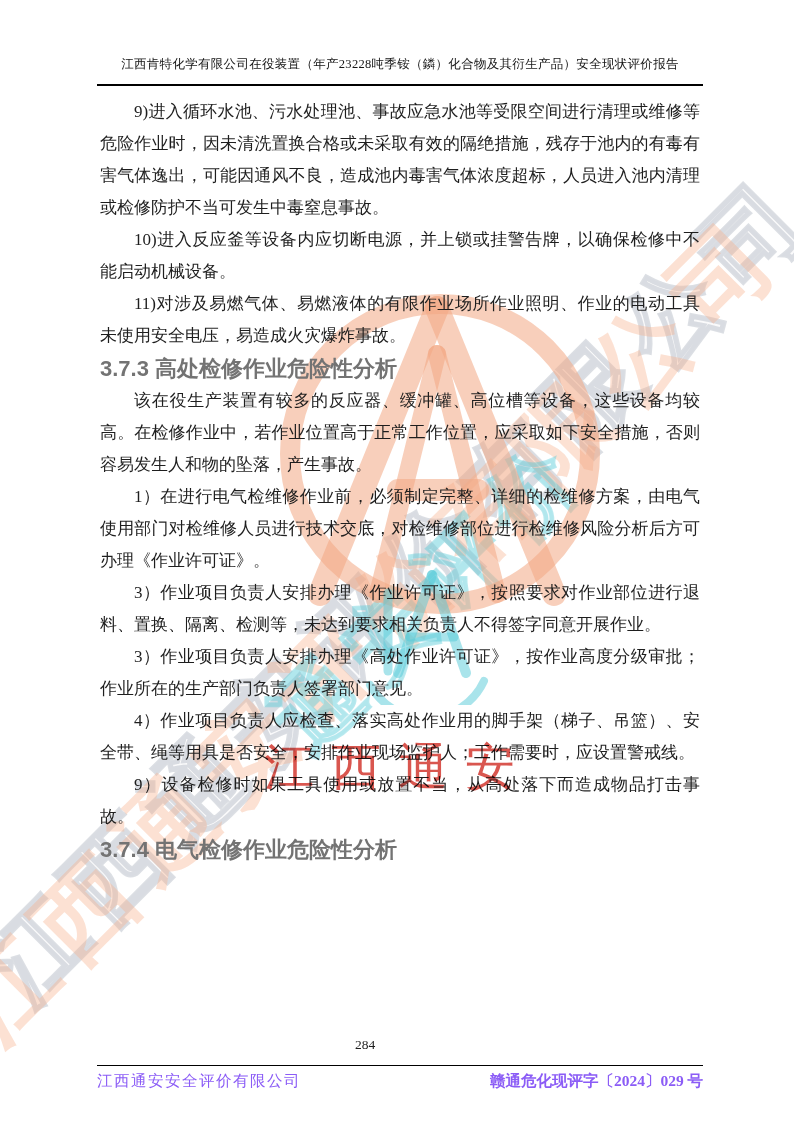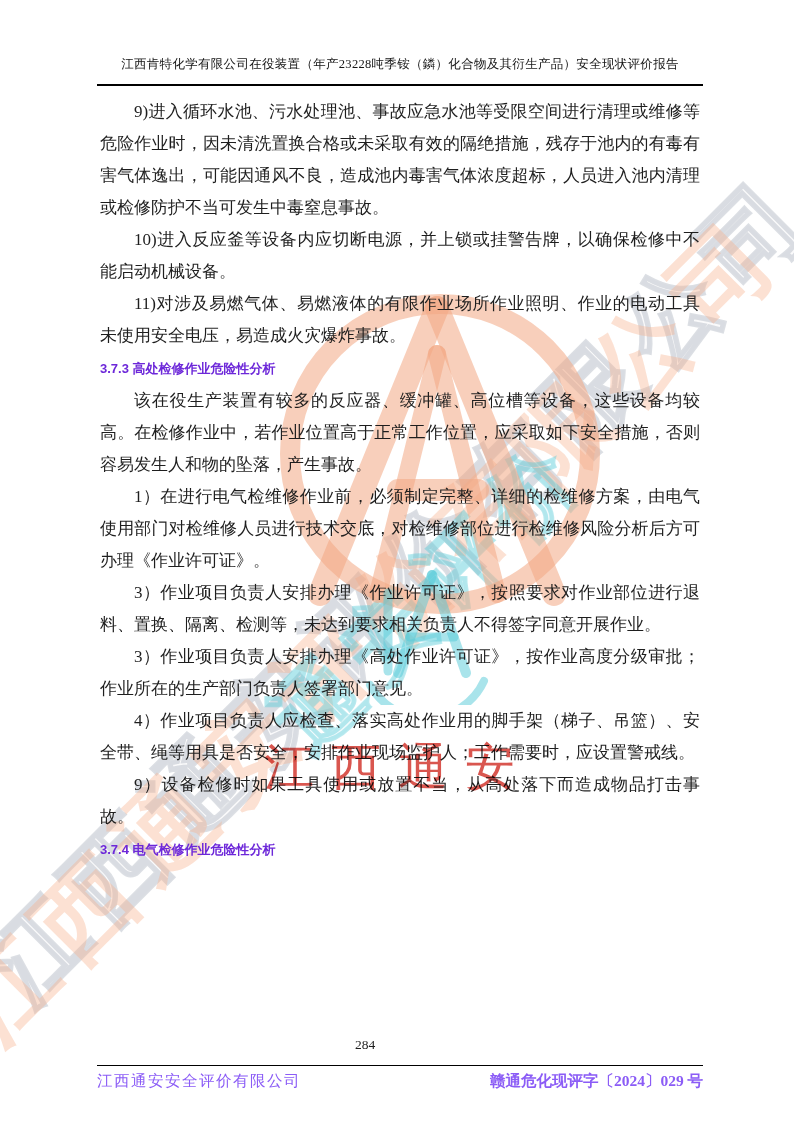--- a/index.html
+++ b/index.html
@@ -15,21 +15,21 @@
   }
   .header-rule{position:absolute;top:84px;left:97px;width:606px;border-top:2px solid #000;}
   
   .content{
     position:absolute;top:96px;left:100px;width:600px;
     font-size:17px;line-height:32px;text-align:justify;z-index:2;
   }
   .para{margin:0;text-indent:34px;}
   .sec{
     margin:0;font-family:"Liberation Sans","DejaVu Sans",sans-serif;
-    font-weight:bold;font-size:13px;line-height:33px;text-indent:0;color:#6d28d9;
+    font-weight:bold;font-size:22px;line-height:33px;text-indent:0;color:#737373;
     text-align:left;
   }
   
   .page-number{position:absolute;top:1037px;left:100px;width:530px;text-align:center;font-size:13.5px;z-index:2;}
   .footer-rule{position:absolute;top:1065px;left:97px;width:606px;border-top:1.5px solid #000;}
   .footer{position:absolute;top:1071px;left:97px;width:606px;font-size:15.5px;z-index:2;}
   .footer-company{float:left;letter-spacing:1.5px;color:#8b5cf6;}
   .footer-docnum{float:right;font-weight:bold;color:#8b5cf6;}
   
   .wm{position:absolute;pointer-events:none;}

